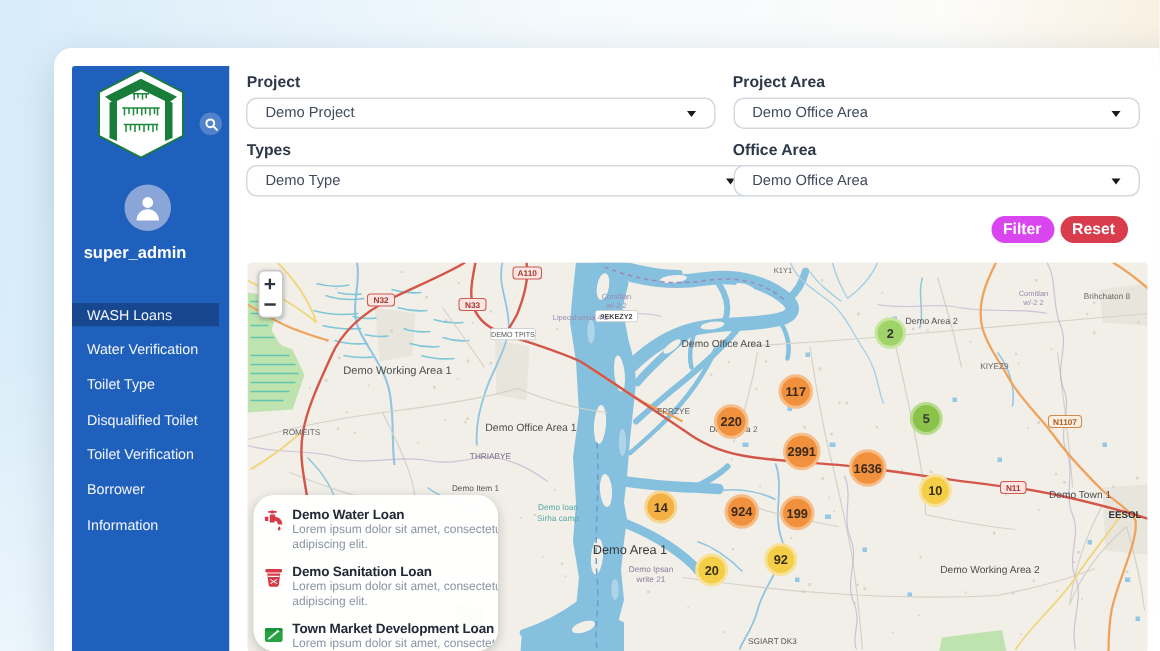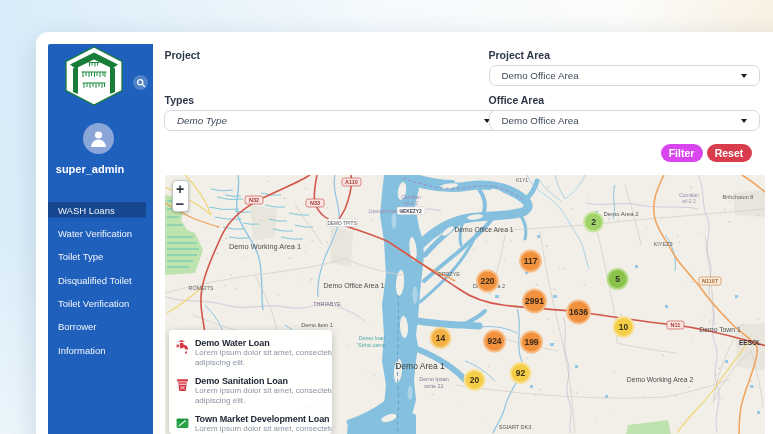--- a/index.html
+++ b/index.html
@@ -22,21 +22,21 @@
   .content { position:absolute; left:104.5px; top:0; right:0; bottom:0; background:#fff; }
   .lbl { position:absolute; font-size:10.5px; font-weight:bold; color:#2d3748; }
   .sel { position:absolute; height:21.5px; border:1px solid #d4d9df; border-radius:7px; background:#fff; font-size:9.8px; color:#3f4a5a; line-height:20px; padding-left:12px; }
   .sel:after { content:""; position:absolute; right:12px; top:8.5px; width:0; height:0; border-left:3.5px solid transparent; border-right:3.5px solid transparent; border-top:4.5px solid #1a1a1a; }
   .btn { position:absolute; height:18.5px; border-radius:10px; color:#fff; font-size:10.5px; font-weight:bold; text-align:center; line-height:18.5px; }
   
   .map { position:absolute; left:12px; top:131px; width:600.5px; height:260px; background:#f1efe8; border-radius:3px; overflow:hidden; }
   .zoomctl { position:absolute; left:7px; top:4.5px; width:17px; height:32px; background:#fff; border:1px solid #c8c8c8; border-radius:4px; box-shadow:0 1px 3px rgba(0,0,0,.25); z-index:30; }
   .zoomctl .zp { position:absolute; top:0; left:0; width:100%; height:16px; text-align:center; font-size:14px; font-weight:bold; color:#2e3440; line-height:17px; }
   .zoomctl .zm { position:absolute; top:16px; left:0; width:100%; height:15px; text-align:center; font-size:15px; font-weight:bold; color:#2e3440; line-height:13px; }
-  .legend { position:absolute; left:4.9px; top:155px; width:162.5px; height:104px; background:rgba(255,255,255,.96); border-radius:4px; box-shadow:0 2px 8px rgba(0,0,0,.2); z-index:40; overflow:hidden; padding:7.5px 0 0 5.5px; }
+  .legend { position:absolute; left:4.9px; top:155px; width:162.5px; height:104px; background:rgba(255,255,255,.96); border-radius:14px; box-shadow:0 2px 8px rgba(0,0,0,.2); z-index:40; overflow:hidden; padding:7.5px 0 0 5.5px; }
   .litem { position:relative; margin-bottom:8.5px; height:29.5px; }
   .licon { position:absolute; left:0; top:1px; width:15px; height:15px; }
   .lt { position:absolute; left:20px; top:0; font-size:9px; letter-spacing:-0.1px; font-weight:bold; color:#212836; white-space:nowrap; }
   .ld { position:absolute; left:20px; top:10.5px; font-size:8px; color:#8a94a4; line-height:10px; white-space:nowrap; }
 </style>
 </head>
 <body>
 <div class="card">
  <div class="app">
 
@@ -73,22 +73,23 @@
       <div>Water Verification</div>
       <div>Toilet Type</div>
       <div>Disqualified Toilet</div>
       <div>Toilet Verification</div>
       <div>Borrower Information</div>
     </div>
   </div>
 
   <div class="content">
     <div class="lbl" style="left:12px; top:5px;">Project</div>
+    <div class="sel" style="left:11.5px; top:20.5px; width:313px;">Demo Project</div>
     <div class="lbl" style="left:12px; top:50px;">Types</div>
-    <div class="sel" style="left:11.5px; top:65.5px; width:339px;font-style:italic;">Demo Type</div>
+    <div class="sel" style="left:11.5px; top:65.5px; width:339px;">Demo Type</div>
     <div class="lbl" style="left:336px; top:5px;">Project Area</div>
     <div class="sel" style="left:336px; top:20.5px; width:271px;">Demo Office Area</div>
     <div class="lbl" style="left:336px; top:50px;">Office Area</div>
     <div class="sel" style="left:336px; top:65.5px; width:271px;">Demo Office Area</div>
     <div class="btn" style="left:508px; top:99.5px; width:42px; background:#d946ef;">Filter</div>
     <div class="btn" style="left:554px; top:99.5px; width:45px; background:#d93c4c;">Reset</div>
 
     <div class="map">
       <svg width="600.5" height="260" viewBox="0 0 600.5 260" id="mapsvg">
 

